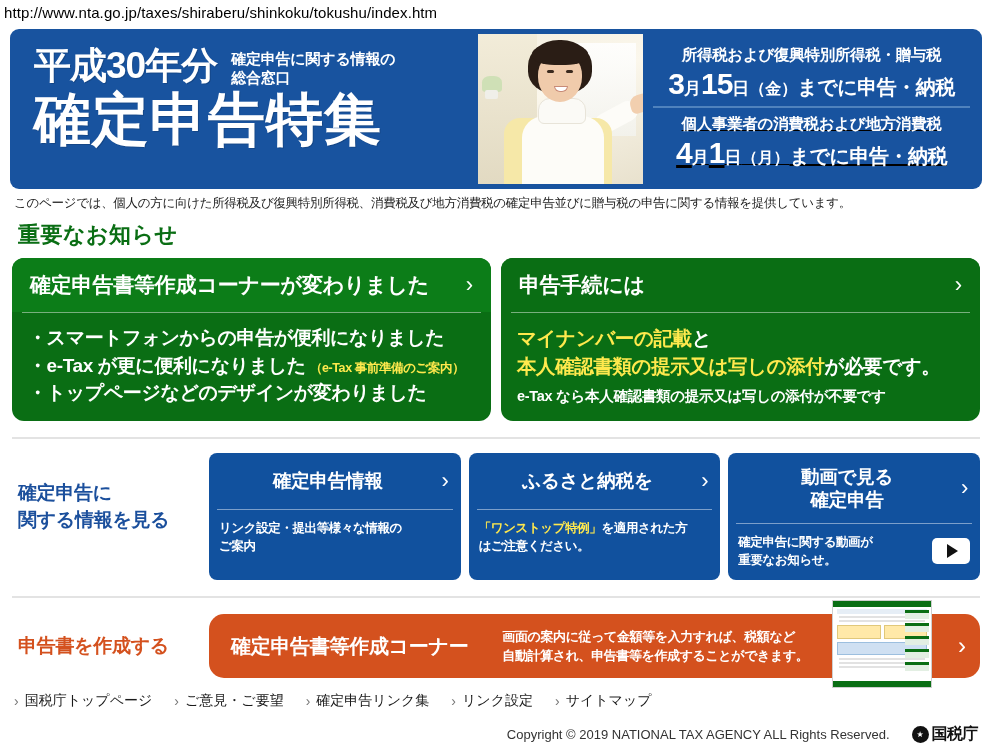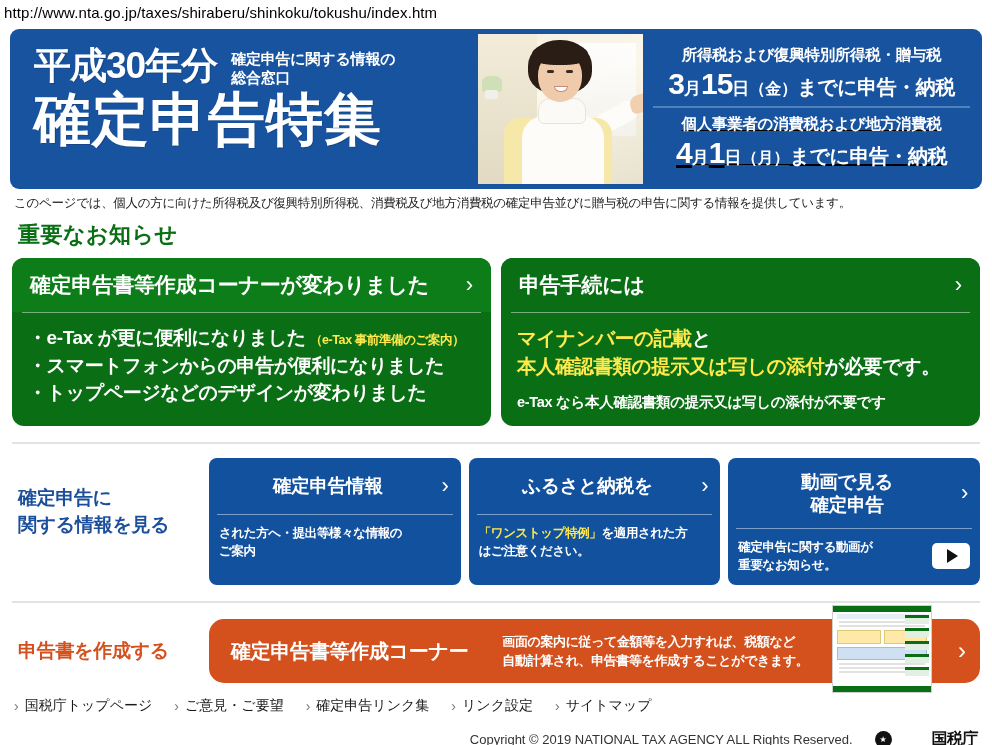--- a/index.html
+++ b/index.html
@@ -215,21 +215,21 @@
     line-height: 1.45; letter-spacing: -0.4px; white-space: nowrap;
   }
   .gli .note { font-size: 12.5px; color: #ffe94d; margin-left: 4px; font-weight: bold; }
   .gy {
     color: #ffe94d; font-size: 19.5px; font-weight: bold;
     line-height: 1.45; letter-spacing: -0.4px; white-space: nowrap;
   }
   .gy .w { color: #ffffff; }
   .gnote {
     color: #ffffff; font-size: 14.5px; font-weight: bold;
-    margin-top: 12px; letter-spacing: -0.3px; white-space: nowrap;
+    margin-top: 6px; letter-spacing: -0.3px; white-space: nowrap;
   }
 
   
   .hr { height: 2px; background: #e3e3e3; margin: 16px 12px 0 12px; }
 
   
   .blue-sec {
     display: flex; align-items: flex-start;
     margin: 14px 12px 0 12px;
   }
@@ -336,21 +336,21 @@
     margin: 14px 14px 0 0;
     font-size: 13px; color: #333;
   }
   .ntalogo { display: flex; align-items: center; margin-left: 22px; }
   .nta-seal {
     width: 17px; height: 17px; border-radius: 50%;
     background: #111; margin-right: 3px;
     display:flex; align-items:center; justify-content:center;
     color:#fff; font-size:8px; font-weight:bold;
   }
-  .nta-name { font-size: 16px; font-weight: bold; color: #111; letter-spacing: -0.5px; margin-left: 37px; }
+  .nta-name { font-size: 16px; font-weight: bold; color: #111; letter-spacing: -0.5px; }
 </style>
 </head>
 <body>
 
 <div class="page">
 
   <div class="urlbar">http://www.nta.go.jp/taxes/shiraberu/shinkoku/tokushu/index.htm</div>
 
   <div class="hero">
 
@@ -422,24 +422,24 @@
   <div class="green-row">
 
     <div class="gcard">
       <div class="gcard-head">
         <span>確定申告書等作成コーナーが変わりました</span>
         <span class="chev">›</span>
       </div>
       <div class="gcard-sep"></div>
       <div class="gcard-body">
         <div class="gli">
+          <span>・スマートフォンからの申告が便利になりました</span>
+        </div>
+        <div class="gli">
           <span>・e-Tax が更に便利になりました</span><span class="note">（e-Tax 事前準備のご案内）</span>
-        </div>
-        <div class="gli">
-          <span>・スマートフォンからの申告が便利になりました</span>
         </div>
         <div class="gli">
           <span>・トップページなどのデザインが変わりました</span>
         </div>
       </div>
     </div>
 
     <div class="gcard">
       <div class="gcard-head deep">
         <span>申告手続には</span>
@@ -470,21 +470,21 @@
     <div class="bcards">
 
       <div class="bcard">
         <div class="bcard-head">
           <span>確定申告情報</span>
           <span class="chev">›</span>
         </div>
         <div class="bcard-sep"></div>
         <div class="bcard-body">
           <div>
-            <div>された方へ・提出等様々な情報の</div>
+            <div>リンク設定・提出等様々な情報の</div>
             <div>ご案内</div>
           </div>
         </div>
       </div>
 
       <div class="bcard">
         <div class="bcard-head">
           <span>
             <span style="display:block">ふるさと納税を</span>
           </span>

